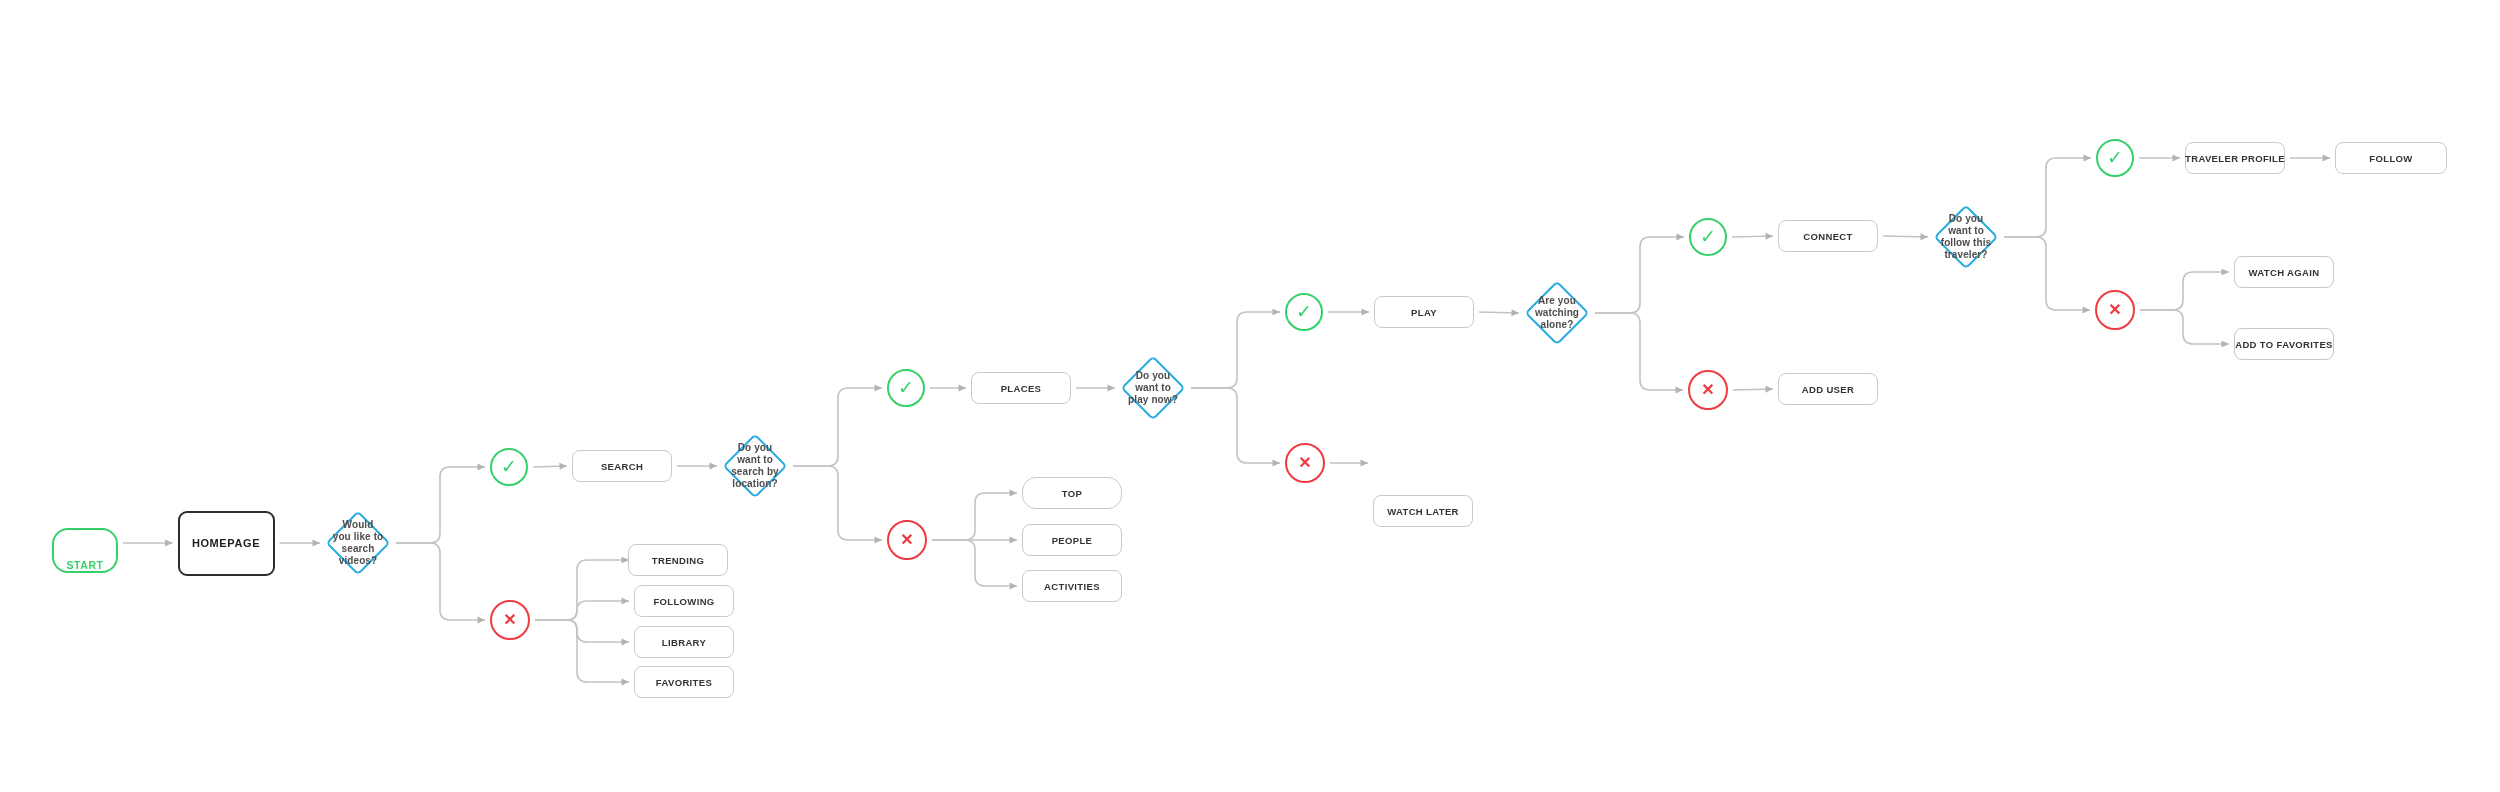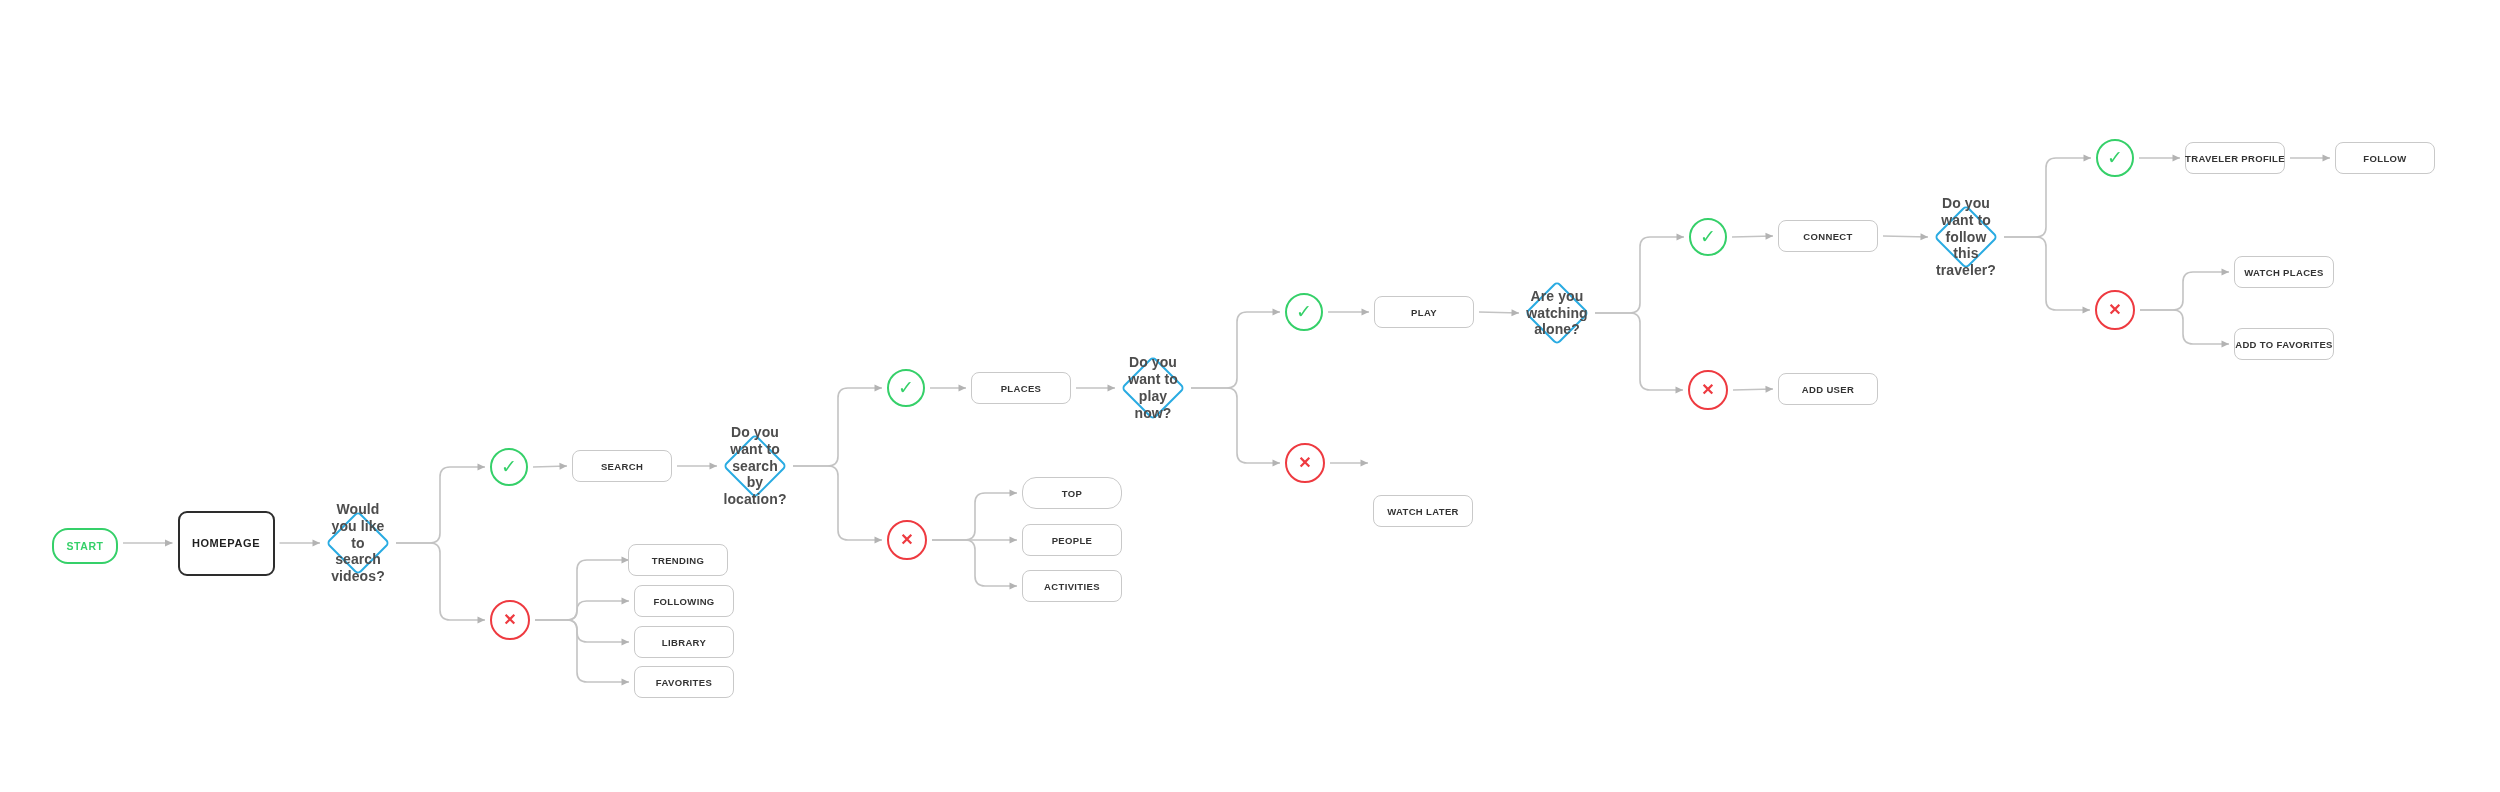--- a/index.html
+++ b/index.html
@@ -26,21 +26,21 @@
   }
   .node.action .label{color:#333333;font-size:9.5px;font-weight:bold;letter-spacing:.35px;white-space:nowrap;}
   .node.decision{background:transparent;border:none;}
   .diamond-shape{
     position:absolute;left:10px;top:10px;width:46px;height:46px;
     background:#ffffff;border:2px solid var(--cyan);border-radius:5px;
     transform:rotate(45deg);box-sizing:border-box;
   }
   .diamond-label{
     position:absolute;inset:0;display:flex;align-items:center;justify-content:center;
-    text-align:center;font-size:14px;line-height:1.2;font-weight:600;
+    text-align:center;font-size:10px;line-height:1.2;font-weight:600;
     color:#4d4d4d;white-space:pre-line;letter-spacing:.1px;
   }
   .node.check{border:2px solid var(--green);border-radius:50%;}
   .node.check .glyph{color:var(--green);font-size:19px;font-weight:400;line-height:1;transform:translateY(-1px);}
   .node.cross{border:2px solid var(--red);border-radius:50%;}
   .node.cross .glyph{color:var(--red);font-size:16px;font-weight:bold;line-height:1;}
 </style>
 </head>
 <body>
 
@@ -79,21 +79,21 @@
       <path d="M 1883,236 L 1928,237" fill="none" stroke="#c3c3c3" stroke-width="1.6" marker-end="url(#arrow)"></path>
       <path d="M 1733,390 L 1773,389" fill="none" stroke="#c3c3c3" stroke-width="1.6" marker-end="url(#arrow)"></path>
       <path d="M 2004,237 H 2036 Q 2046,237 2046,227 V 168 Q 2046,158 2056,158 H 2091" fill="none" stroke="#c3c3c3" stroke-width="1.6" marker-end="url(#arrow)"></path>
       <path d="M 2004,237 H 2036 Q 2046,237 2046,247 V 300 Q 2046,310 2056,310 H 2090" fill="none" stroke="#c3c3c3" stroke-width="1.6" marker-end="url(#arrow)"></path>
       <path d="M 2139,158 L 2180,158" fill="none" stroke="#c3c3c3" stroke-width="1.6" marker-end="url(#arrow)"></path>
       <path d="M 2290,158 L 2330,158" fill="none" stroke="#c3c3c3" stroke-width="1.6" marker-end="url(#arrow)"></path>
       <path d="M 2140,310 H 2173 Q 2183,310 2183,300 V 282 Q 2183,272 2193,272 H 2229" fill="none" stroke="#c3c3c3" stroke-width="1.6" marker-end="url(#arrow)"></path>
       <path d="M 2140,310 H 2173 Q 2183,310 2183,320 V 334 Q 2183,344 2193,344 H 2229" fill="none" stroke="#c3c3c3" stroke-width="1.6" marker-end="url(#arrow)"></path>
     </svg>
   <div id="node-layer">
-      <div class="node start" style="left: 52px; top: 528px; width: 66px; height: 36px;">
+      <div class="node start" style="left: 52px; top: 528px; width: 66px; height: 45px; align-items: flex-end;">
         <span class="label">START</span>
       </div>
       <div class="node page" style="left: 177.5px; top: 510.5px; width: 97px; height: 65px;">
         <span class="label">HOMEPAGE</span>
       </div>
       <div class="node decision" style="left: 325px; top: 510px; width: 66px; height: 66px;">
         <div class="diamond-shape"></div>
         <div class="diamond-label">Would
 you like to
 search
@@ -187,26 +187,26 @@
       </div>
       <div class="node action" style="left: 1778px; top: 373px; width: 100px; height: 32px;">
         <span class="label">ADD USER</span>
       </div>
       <div class="node check" style="left: 2096px; top: 139px; width: 38px; height: 38px;">
         <span class="glyph">✓</span>
       </div>
       <div class="node action" style="left: 2185px; top: 142px; width: 100px; height: 32px;">
         <span class="label">TRAVELER PROFILE</span>
       </div>
-      <div class="node action" style="left: 2335px; top: 142px; width: 100px; height: 32px;">
+      <div class="node action" style="left: 2335px; top: 142px; width: 112px; height: 32px;">
         <span class="label">FOLLOW</span>
       </div>
       <div class="node cross" style="left: 2095px; top: 290px; width: 40px; height: 40px;">
         <span class="glyph">✕</span>
       </div>
       <div class="node action" style="left: 2234px; top: 256px; width: 100px; height: 32px;">
-        <span class="label">WATCH PLACES</span>
+        <span class="label">WATCH AGAIN</span>
       </div>
       <div class="node action" style="left: 2234px; top: 328px; width: 100px; height: 32px;">
         <span class="label">ADD TO FAVORITES</span>
       </div>
     </div>
 </div>
 
 </body></html>

